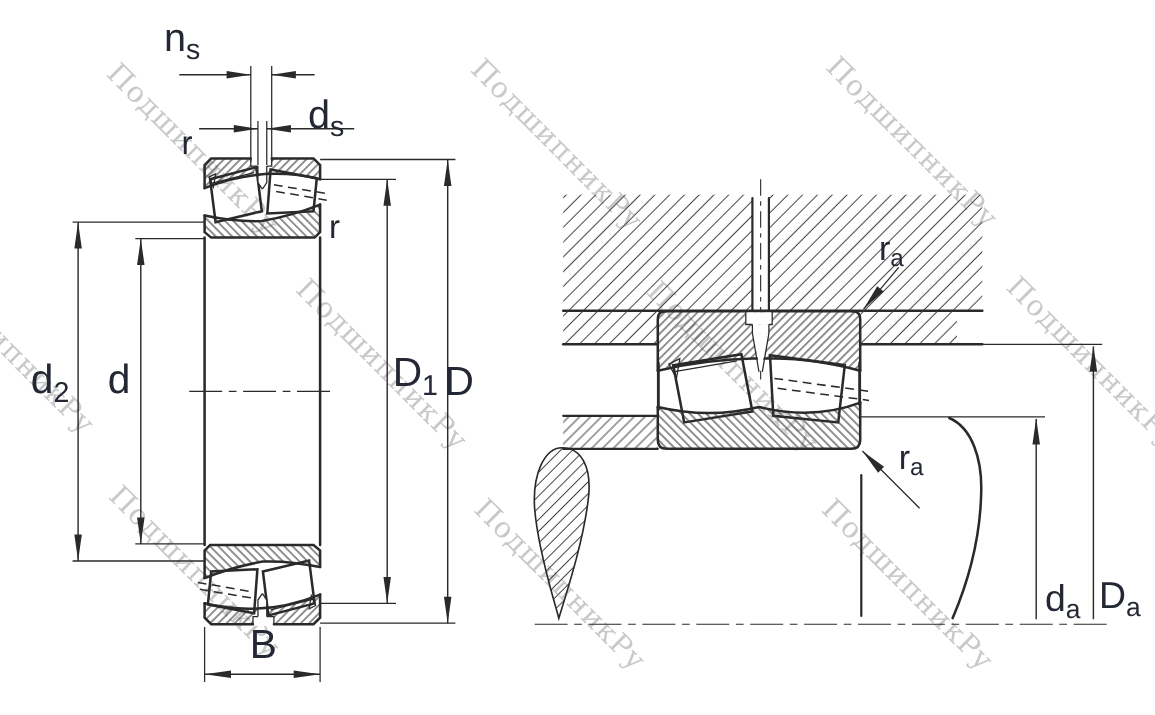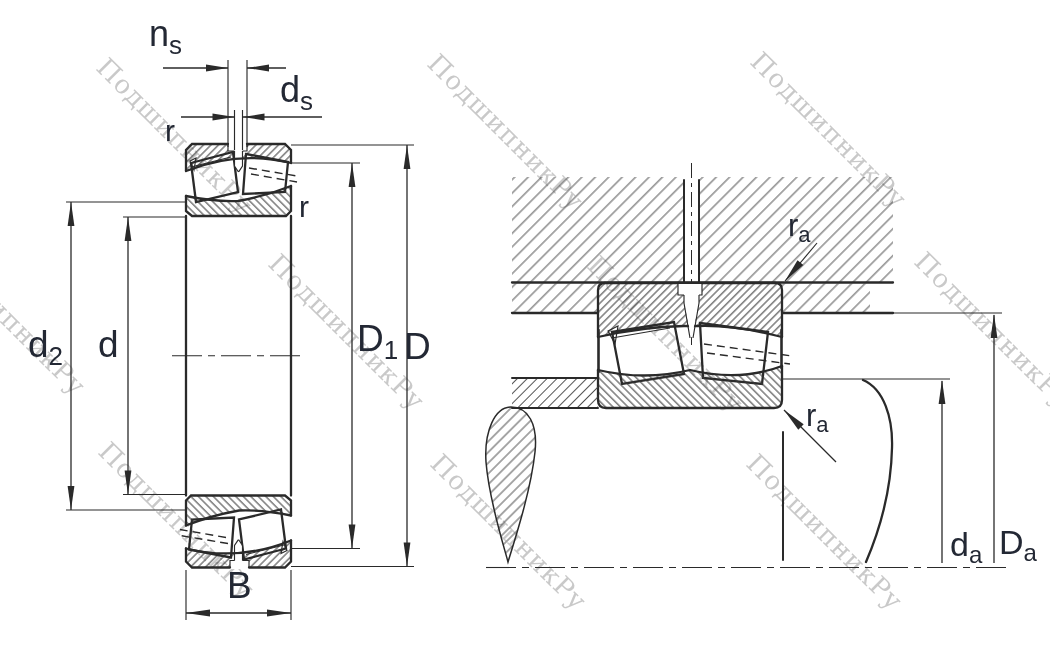--- a/index.html
+++ b/index.html
@@ -10,21 +10,21 @@
          overflow:hidden;font-family:"Liberation Sans",sans-serif;}
   .wm-layer{position:absolute;inset:0;z-index:1;}
   .wm{position:absolute;font-family:"DejaVu Serif","Liberation Serif",serif;
       font-size:26px;color:var(--watermark);white-space:nowrap;
       transform:rotate(45deg);transform-origin:left top;letter-spacing:1px;}
   svg.drawing{position:absolute;inset:0;z-index:2;}
   .lbl-layer{position:absolute;inset:0;z-index:3;pointer-events:none;}
   .dim-label{position:absolute;color:var(--label);font-size:37px;line-height:1;
              font-family:"Liberation Sans",sans-serif;}
   .dim-label .sub{font-size:26px;vertical-align:-8px;}
-  .f31{font-size:31px;} .f31 .sub{font-size:22px;vertical-align:-6px;}
+  .f31{font-size:31px;margin-left:11px;} .f31 .sub{font-size:22px;vertical-align:-6px;}
   .f30{font-size:30px;}
   .f34{font-size:34px;} .f34 .sub{font-size:24px;vertical-align:-7px;}
   .f36{font-size:36px;} .f36 .sub{font-size:26px;vertical-align:-8px;}
   
   .o{stroke:var(--line);fill:none;stroke-width:2.3;stroke-linecap:round;}
   .o26{stroke-width:2.6;} .o2{stroke-width:2;}
   .thin{stroke:var(--line);fill:none;stroke-width:1.15;}
   .dim{stroke:var(--line);fill:none;stroke-width:1.3;}
   .arr{fill:var(--line);stroke:none;}
   .dashl{stroke:var(--line);fill:none;stroke-width:1.4;stroke-dasharray:8 5;}
@@ -236,21 +236,21 @@
         <line class="dim" x1="994" y1="315" x2="994" y2="563"></line>
         <polygon class="arr" points="994,314 990.6,338 997.4,338"></polygon>
       </g>
 
       <line class="cl" x1="486" y1="567.5" x2="1008" y2="567.5" stroke-dasharray="40 8 12 8"></line>
     </g>
   </svg>
 
   <div class="lbl-layer">
     <div class="dim-label f36" style="left:149px;top:16px"><span>n</span><span class="sub">s</span></div>
-    <div class="dim-label f36" style="left:280px;top:72px"><span>d</span><span class="sub">s</span></div>
+    <div class="dim-label f36" style="left:280px;top:86px"><span>d</span><span class="sub">s</span></div>
     <div class="dim-label f30" style="left:165px;top:116px"><span>r</span><span class="sub"></span></div>
     <div class="dim-label f30" style="left:299px;top:192px"><span>r</span><span class="sub"></span></div>
     <div class="dim-label" style="left:28px;top:326px"><span>d</span><span class="sub">2</span></div>
     <div class="dim-label" style="left:98px;top:326px"><span>d</span><span class="sub"></span></div>
     <div class="dim-label" style="left:357px;top:320px"><span>D</span><span class="sub">1</span></div>
     <div class="dim-label" style="left:404px;top:328px"><span>D</span><span class="sub"></span></div>
     <div class="dim-label" style="left:227px;top:567px"><span>B</span><span class="sub"></span></div>
     <div class="dim-label f31" style="left:788px;top:210px"><span>r</span><span class="sub">a</span></div>
     <div class="dim-label f31" style="left:806px;top:400px"><span>r</span><span class="sub">a</span></div>
     <div class="dim-label f34" style="left:950px;top:527px"><span>d</span><span class="sub">a</span></div>

